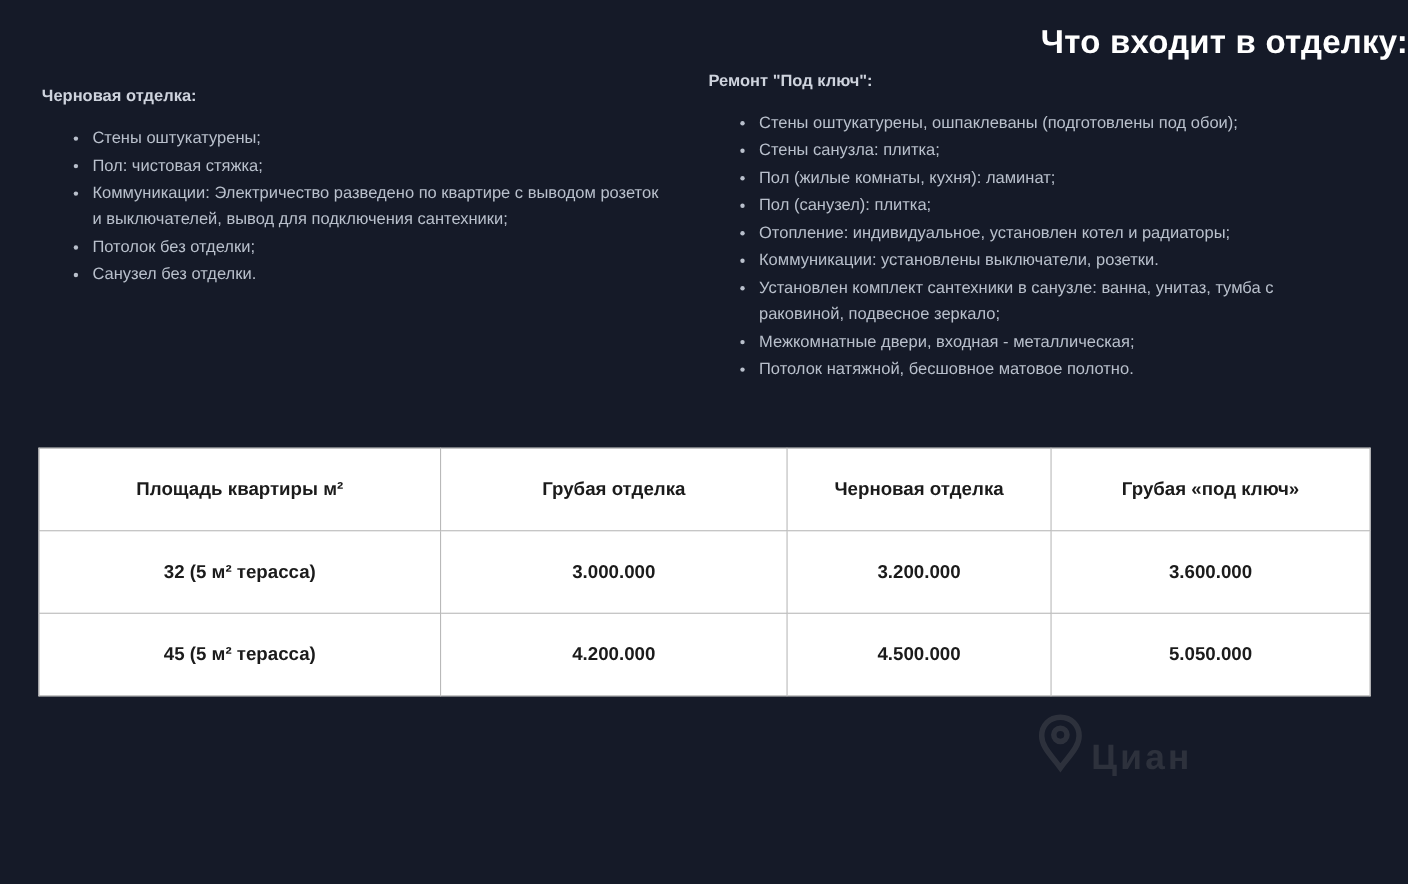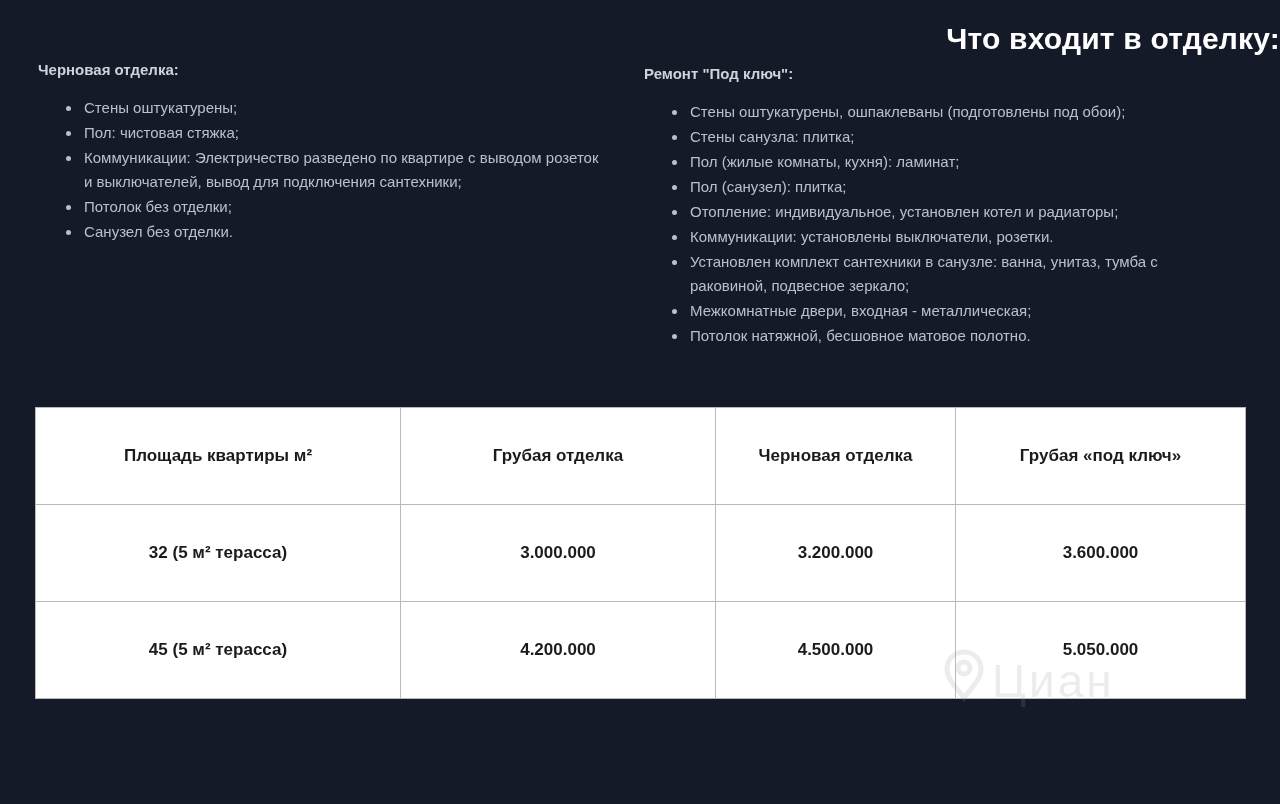--- a/index.html
+++ b/index.html
@@ -22,21 +22,21 @@
     font-size: 30px;
     font-weight: bold;
     letter-spacing: 0.2px;
   }
   .col {
     position: absolute;
     color: #b9c0cc;
     font-size: 15px;
     line-height: 24px;
   }
-  .col-left  { left: 38px;  top: 58px; width: 565px; }
+  .col-left  { left: 38px;  top: 76px; width: 565px; }
   .col-right { left: 644px; top: 62px; width: 575px; }
   .col-heading {
     color: #ced3dd;
     font-weight: bold;
     font-size: 15px;
     margin: 0 0 14px 0;
   }
   .col ul {
     margin: 0;
     padding: 0 0 0 44px;
@@ -54,41 +54,41 @@
     table-layout: fixed;
   }
   .price-table th, .price-table td {
     border: 1px solid #b9b9b9;
     height: 74px;
     text-align: center;
     vertical-align: middle;
     color: #1b1b1b;
     font-size: 17px;
     font-weight: bold;
-    padding: 11px;
+    padding: 0;
   }
   .price-table col.c1 { width: 365px; }
   .price-table col.c2 { width: 315px; }
   .price-table col.c3 { width: 240px; }
   .price-table col.c4 { width: 290px; }
 
   .watermark {
     position: absolute;
     left: 942px;
     top: 648px;
     display: flex;
     align-items: flex-end;
     gap: 6px;
     opacity: 0.18;
     pointer-events: none;
   }
   .watermark .wm-text {
     color: #9a9a9a;
-    font-size: 46px;
-    font-weight: normal;
+    font-size: 32px;
+    font-weight: bold;
     line-height: 1;
     letter-spacing: 3px;
   }
   .watermark svg { display: block; }
 </style>
 </head>
 <body>
 
 <h1 class="page-title">Что входит в отделку:</h1>
 

